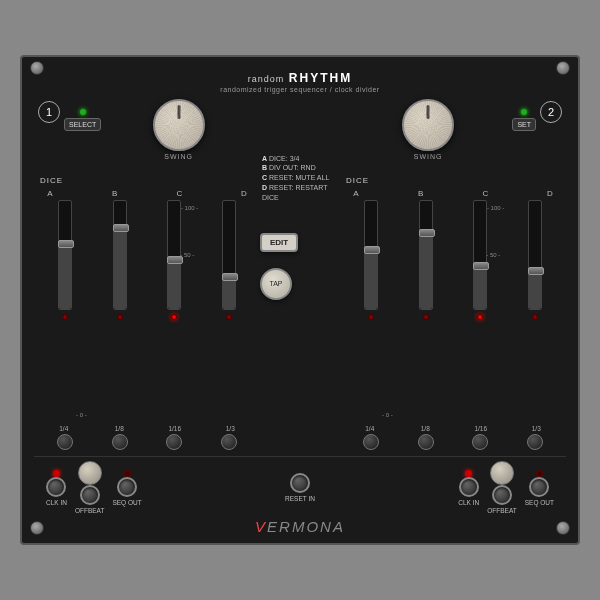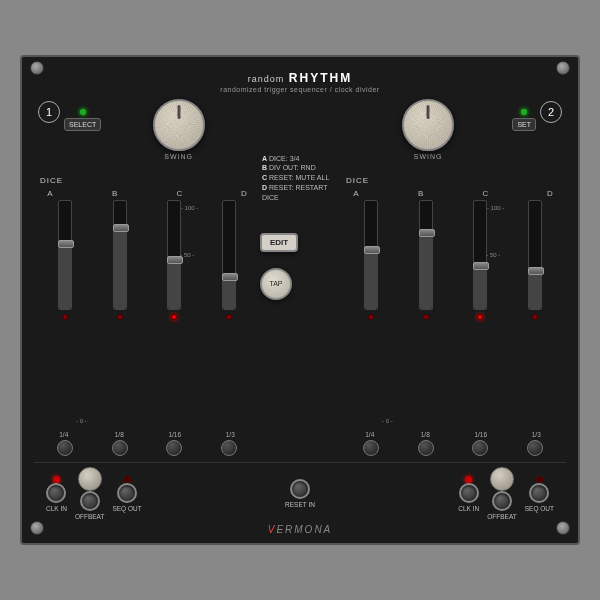--- a/index.html
+++ b/index.html
@@ -369,21 +369,21 @@
     }
     .led-off {
       width: 7px;
       height: 7px;
       border-radius: 50%;
       background: #400;
       border: 1px solid #600;
     }
     .vermona-logo {
       text-align: center;
-      font-size: 10px;
+      font-size: 15px;
       color: #888;
       letter-spacing: 2px;
       font-style: italic;
       margin-top: 0;
     }
     .vermona-logo span.v {
       color: #e44;
       font-style: italic;
     }
   </style>

